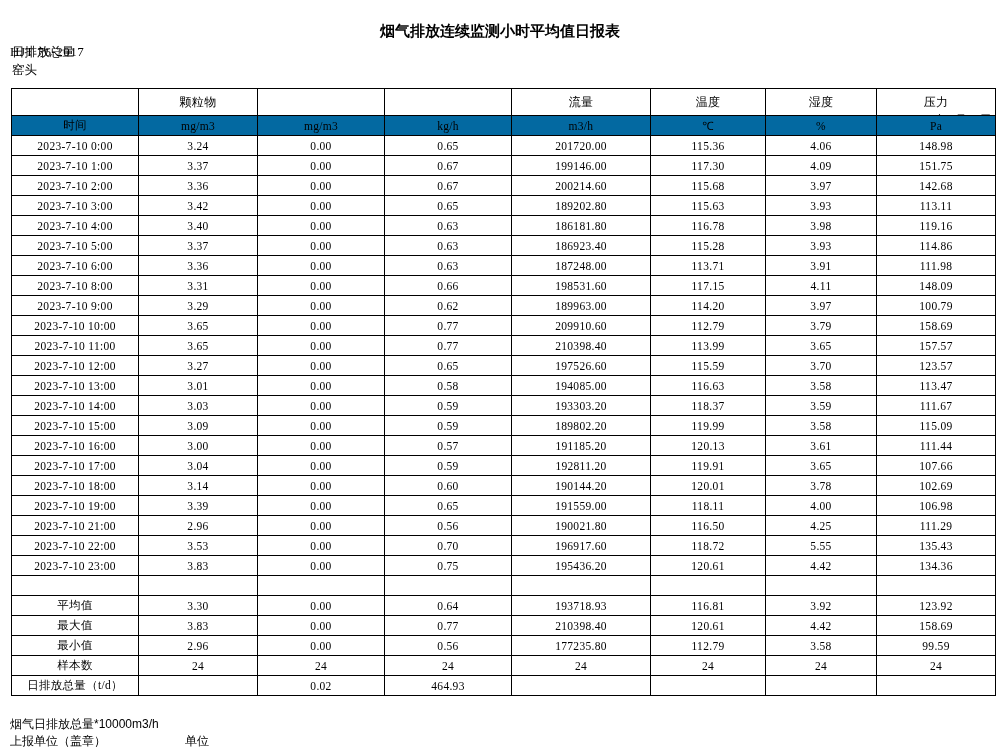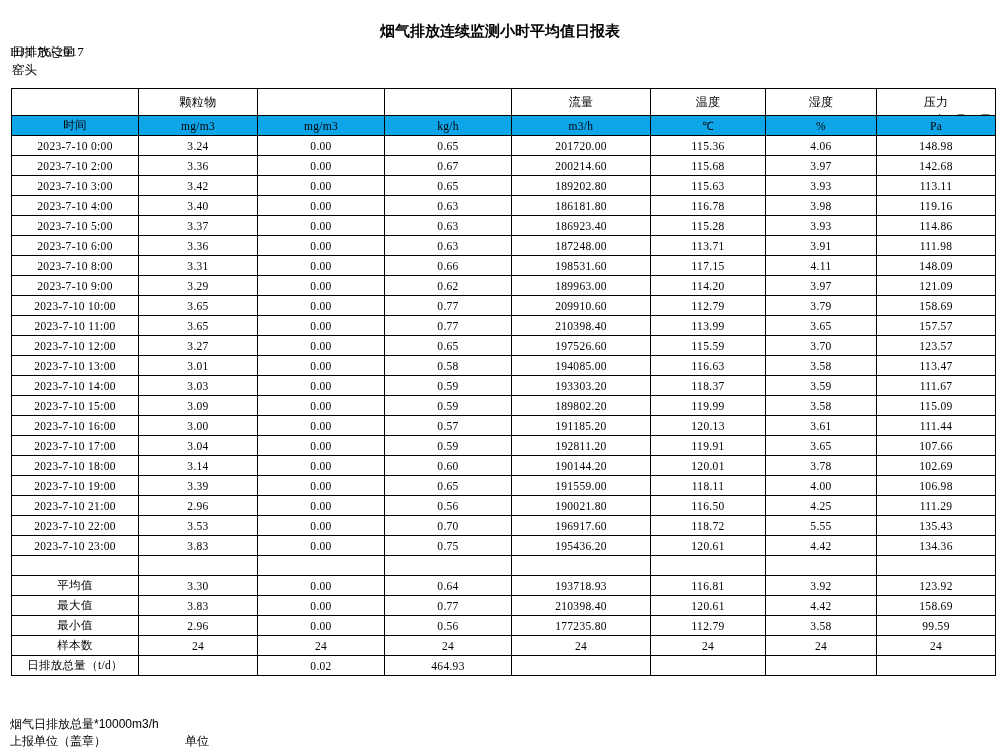--- a/index.html
+++ b/index.html
@@ -78,21 +78,21 @@
     padding: 0;
     font-family: "Liberation Serif", serif;
     letter-spacing: 0.3px;
   }
   tr.hdr-names td {
     height: 26px;
     font-family: Liberation Serif, serif;
     font-size: 12px;
   }
   tr.hdr-units td {
-    background: #0ea5e9;
+    background: #0369a1;
     height: 19px;
   }
   tr.blank-row td {
     height: 19px;
   }
   td.c0 { width: 126px; }
   td.c1 { width: 118px; }
   td.c2 { width: 126px; }
   td.c3 { width: 126px; }
   td.c4 { width: 138px; }
@@ -159,20 +159,30 @@
         <td class="c0">2023-7-10 0:00</td>
         <td class="c1">3.24</td>
         <td class="c2">0.00</td>
         <td class="c3">0.65</td>
         <td class="c4">201720.00</td>
         <td class="c5">115.36</td>
         <td class="c6">4.06</td>
         <td class="c7">148.98</td>
       </tr>
       <tr>
+        <td class="c0">2023-7-10 1:00</td>
+        <td class="c1">3.37</td>
+        <td class="c2">0.00</td>
+        <td class="c3">0.67</td>
+        <td class="c4">199146.00</td>
+        <td class="c5">117.30</td>
+        <td class="c6">4.09</td>
+        <td class="c7">151.75</td>
+      </tr>
+      <tr>
         <td class="c0">2023-7-10 2:00</td>
         <td class="c1">3.36</td>
         <td class="c2">0.00</td>
         <td class="c3">0.67</td>
         <td class="c4">200214.60</td>
         <td class="c5">115.68</td>
         <td class="c6">3.97</td>
         <td class="c7">142.68</td>
       </tr>
       <tr>
@@ -226,21 +236,21 @@
         <td class="c7">148.09</td>
       </tr>
       <tr>
         <td class="c0">2023-7-10 9:00</td>
         <td class="c1">3.29</td>
         <td class="c2">0.00</td>
         <td class="c3">0.62</td>
         <td class="c4">189963.00</td>
         <td class="c5">114.20</td>
         <td class="c6">3.97</td>
-        <td class="c7">121.09</td>
+        <td class="c7">100.79</td>
       </tr>
       <tr>
         <td class="c0">2023-7-10 10:00</td>
         <td class="c1">3.65</td>
         <td class="c2">0.00</td>
         <td class="c3">0.77</td>
         <td class="c4">209910.60</td>
         <td class="c5">112.79</td>
         <td class="c6">3.79</td>
         <td class="c7">158.69</td>

